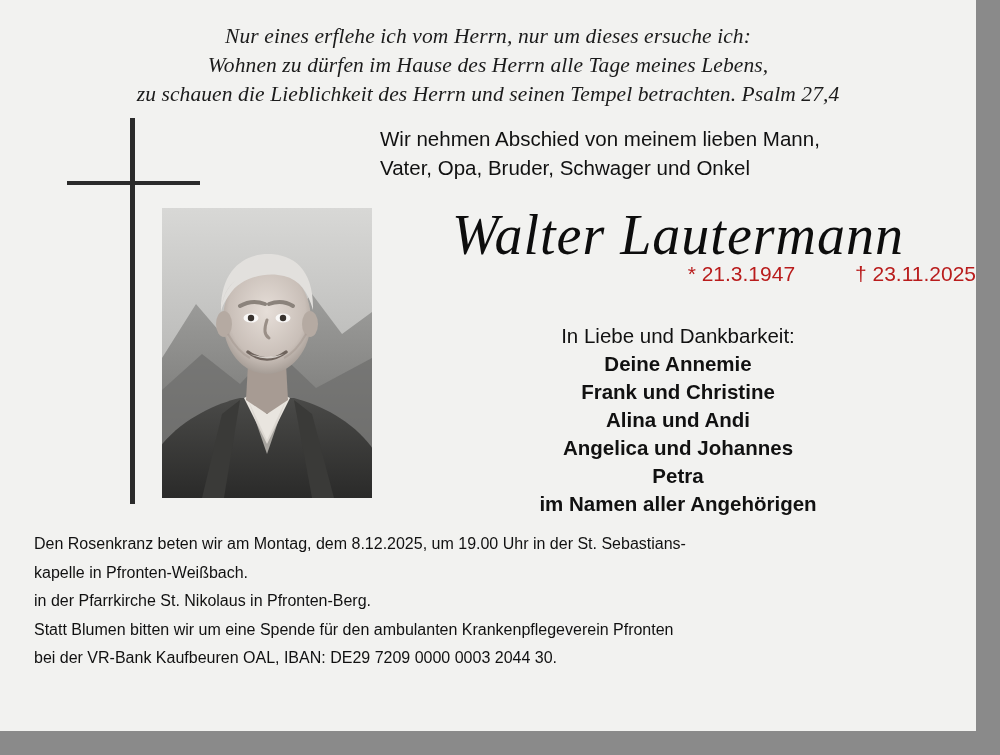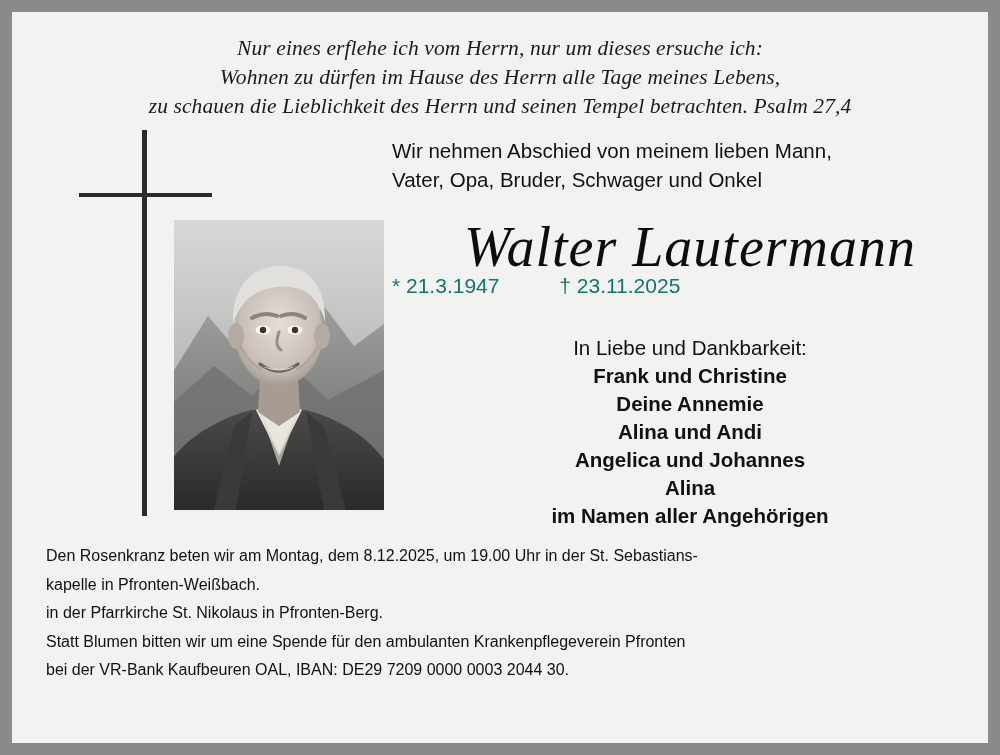--- a/index.html
+++ b/index.html
@@ -13,21 +13,20 @@
     font-family: "Liberation Sans", sans-serif;
     overflow: hidden;
   }
   .frame {
     position: absolute;
     left: 0; top: 0;
     width: 1000px;
     height: 653px;
     background: #8a8a8a;
     box-sizing: border-box;
-    padding: 12px;
   }
   .card {
     position: relative;
     width: 976px;
     height: 731px;
     background: #f2f2f0;
     box-sizing: border-box;
     overflow: hidden;
   }
 
@@ -105,23 +104,23 @@
     font-size: 56px;
     letter-spacing: 1px;
     color: #0d0d0d;
     white-space: nowrap;
   }
   .dates {
     position: absolute;
     left: 380px;
     top: 262px;
     width: 596px;
-    text-align: left;
+    text-align: right;
     font-size: 21px;
-    color: #0f766e;
+    color: #b91c1c;
   }
   .dates .birth { margin-right: 54px; }
   .dedication {
     position: absolute;
     left: 380px;
     top: 322px;
     width: 596px;
     text-align: center;
     font-size: 20.5px;
     line-height: 28px;
@@ -236,25 +235,25 @@
 
     <div class="name">Walter  Lautermann</div>
 
     <div class="dates">
       <span class="birth">* 21.3.1947</span>
       <span class="death">† 23.11.2025</span>
     </div>
 
     <div class="dedication">
       <div class="lead">In Liebe und Dankbarkeit:</div>
+      <div class="fam">Deine Annemie</div>
       <div class="fam">Frank und Christine</div>
-      <div class="fam">Deine Annemie</div>
       <div class="fam">Alina und Andi</div>
       <div class="fam">Angelica und Johannes</div>
-      <div class="fam">Alina</div>
+      <div class="fam">Petra</div>
       <div class="fam">im Namen aller Angehörigen</div>
     </div>
 
     <div class="bottom">
       <div>Den Rosenkranz beten wir am Montag, dem 8.12.2025, um 19.00 Uhr in der St. Sebastians-</div>
       <div>kapelle in Pfronten-Weißbach.</div>
       <div>in der Pfarrkirche St. Nikolaus in Pfronten-Berg.</div>
       <div>Statt Blumen bitten wir um eine Spende für den ambulanten Krankenpflegeverein Pfronten</div>
       <div>bei der VR-Bank Kaufbeuren OAL, IBAN: DE29 7209 0000 0003 2044 30.</div>
     </div>

